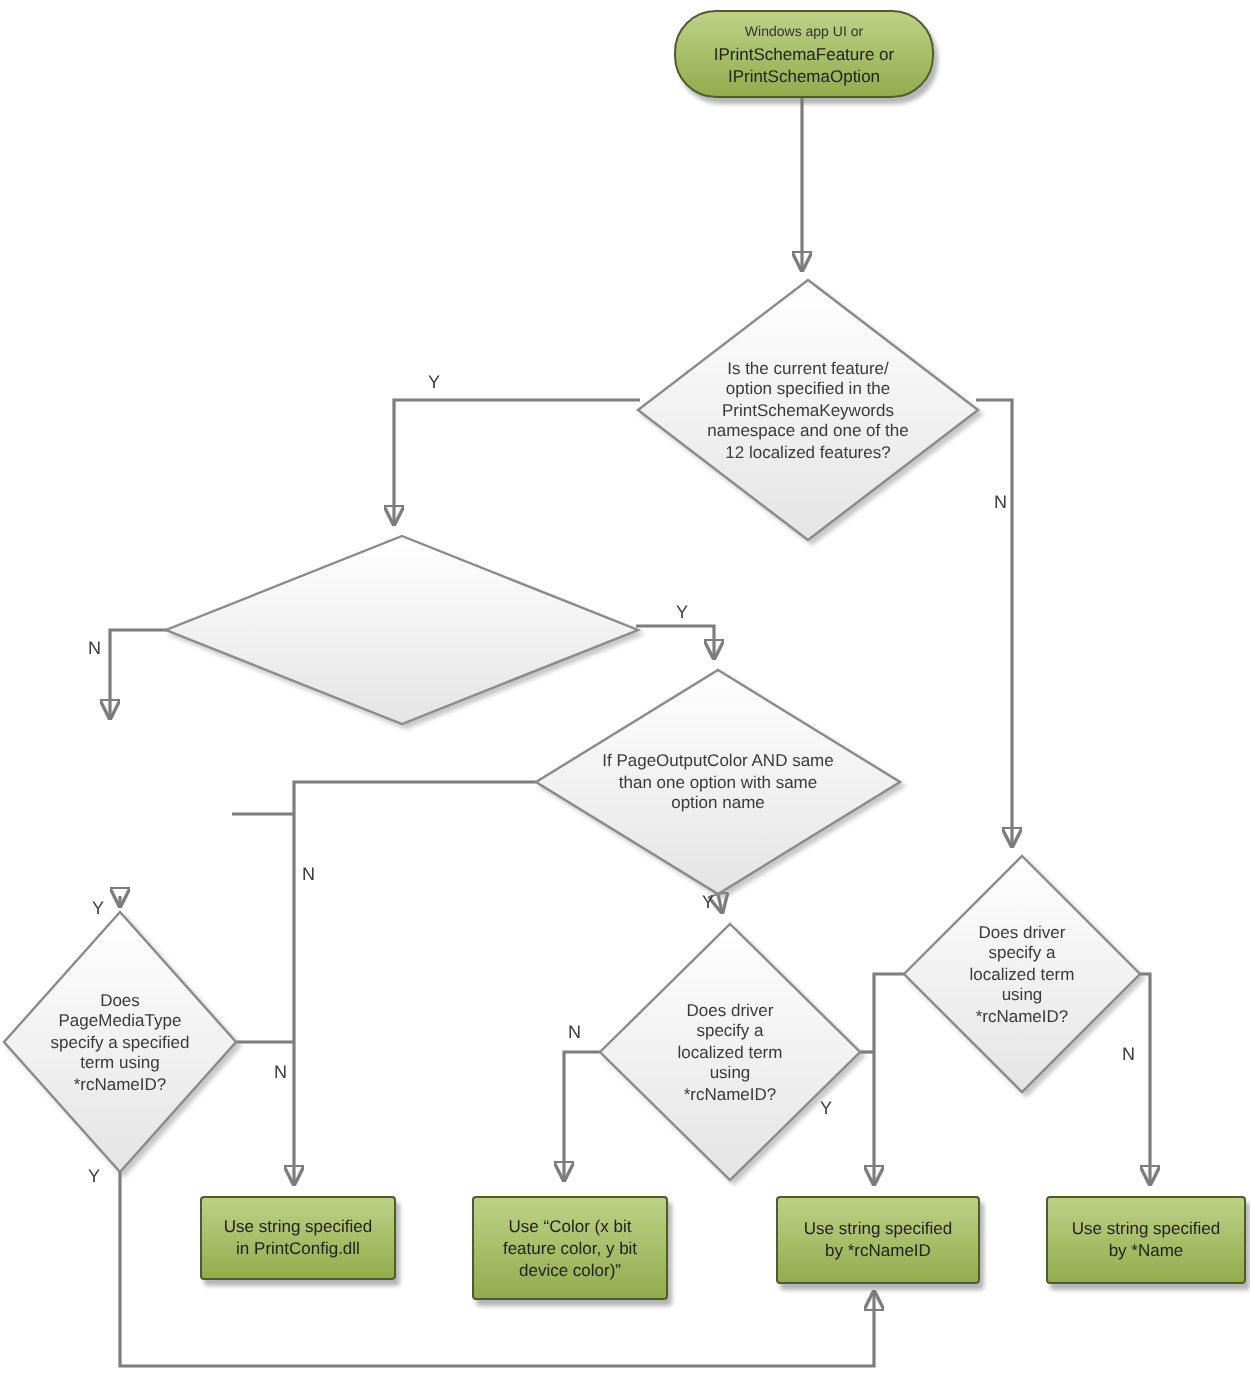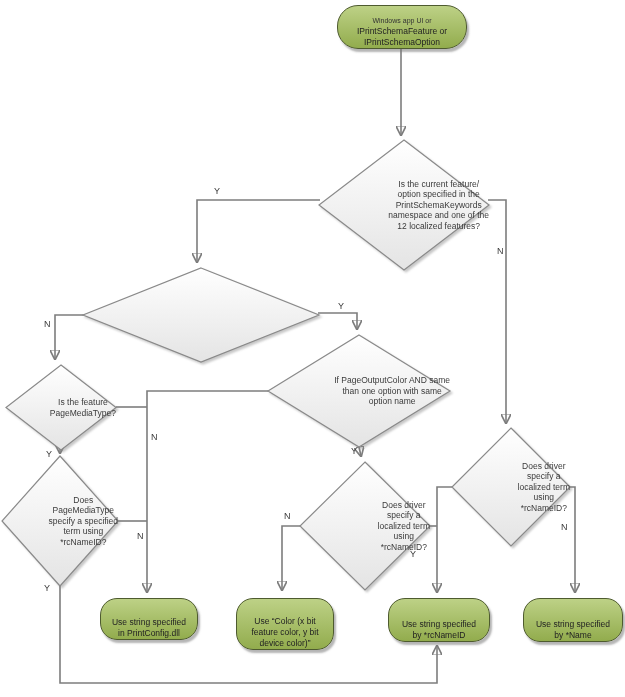--- a/index.html
+++ b/index.html
@@ -2,27 +2,27 @@
 <html><head>
 <meta charset="utf-8">
 <style>
   html,body{margin:0;padding:0;background:#ffffff;}
   .canvas{
     position:relative;width:625px;height:697px;overflow:hidden;
     font-family:"Liberation Sans",sans-serif;background:#ffffff;
   }
   svg.edges{position:absolute;left:0;top:0;width:625px;height:697px;}
   .edges path{fill:none;stroke:#7d7d7d;stroke-width:1.6;}
-  .node{position:absolute;display:flex;align-items:center;justify-content:flex-end;text-align:center;}
+  .node{position:absolute;display:flex;align-items:center;justify-content:center;text-align:center;}
   .diamond > svg{position:absolute;left:0;top:0;width:100%;height:100%;overflow:visible;
     filter:drop-shadow(2px 2px 1px rgba(130,130,130,.45));}
   .diamond polygon{fill:url(#gradDiamond);stroke:#8a8a8a;stroke-width:1.2;vector-effect:non-scaling-stroke;}
   .dtext{position:relative;z-index:1;font-size:8.5px;line-height:10.5px;color:#3a3a3a;white-space:pre-line;}
   .terminal{
-    border:1.5px solid #4e5b2f;border-radius:17px;
+    border:1.5px solid #4e5b2f;border-radius:2px;
     background:linear-gradient(#bdd186,#92ac4d);
     box-shadow:2px 3px 2px rgba(120,120,120,.55);
     font-size:8.5px;line-height:11px;color:#222;white-space:pre-line;
     flex-direction:column;
   }
   .start{border-radius:21px;}
   .start-small{font-size:7px;color:#333;white-space:pre-line;}
   .elabel{position:absolute;font-size:9px;color:#3a3a3a;z-index:2;}
 </style>
 </head>
@@ -73,27 +73,20 @@
 namespace and one of the
 12 localized features?</span>
   </div>
 
   <div class="node diamond" style="left:83px;top:268px;width:236px;height:94px">
     <svg viewBox="0 0 100 100" preserveAspectRatio="none">
         <polygon points="50,0 100,50 50,100 0,50"></polygon>
       </svg>
   </div>
 
-  <div class="node diamond" style="left:6px;top:365px;width:110px;height:85px">
-    <svg viewBox="0 0 100 100" preserveAspectRatio="none">
-        <polygon points="50,0 100,50 50,100 0,50"></polygon>
-      </svg>
-    <span class="dtext">Is the feature
-PageMediaType?</span>
-  </div>
 
   <div class="node diamond" style="left:2px;top:456px;width:116px;height:130px">
     <svg viewBox="0 0 100 100" preserveAspectRatio="none">
         <polygon points="50,0 100,50 50,100 0,50"></polygon>
       </svg>
     <span class="dtext">Does
 PageMediaType
 specify a specified
 term using
 *rcNameID?</span>

